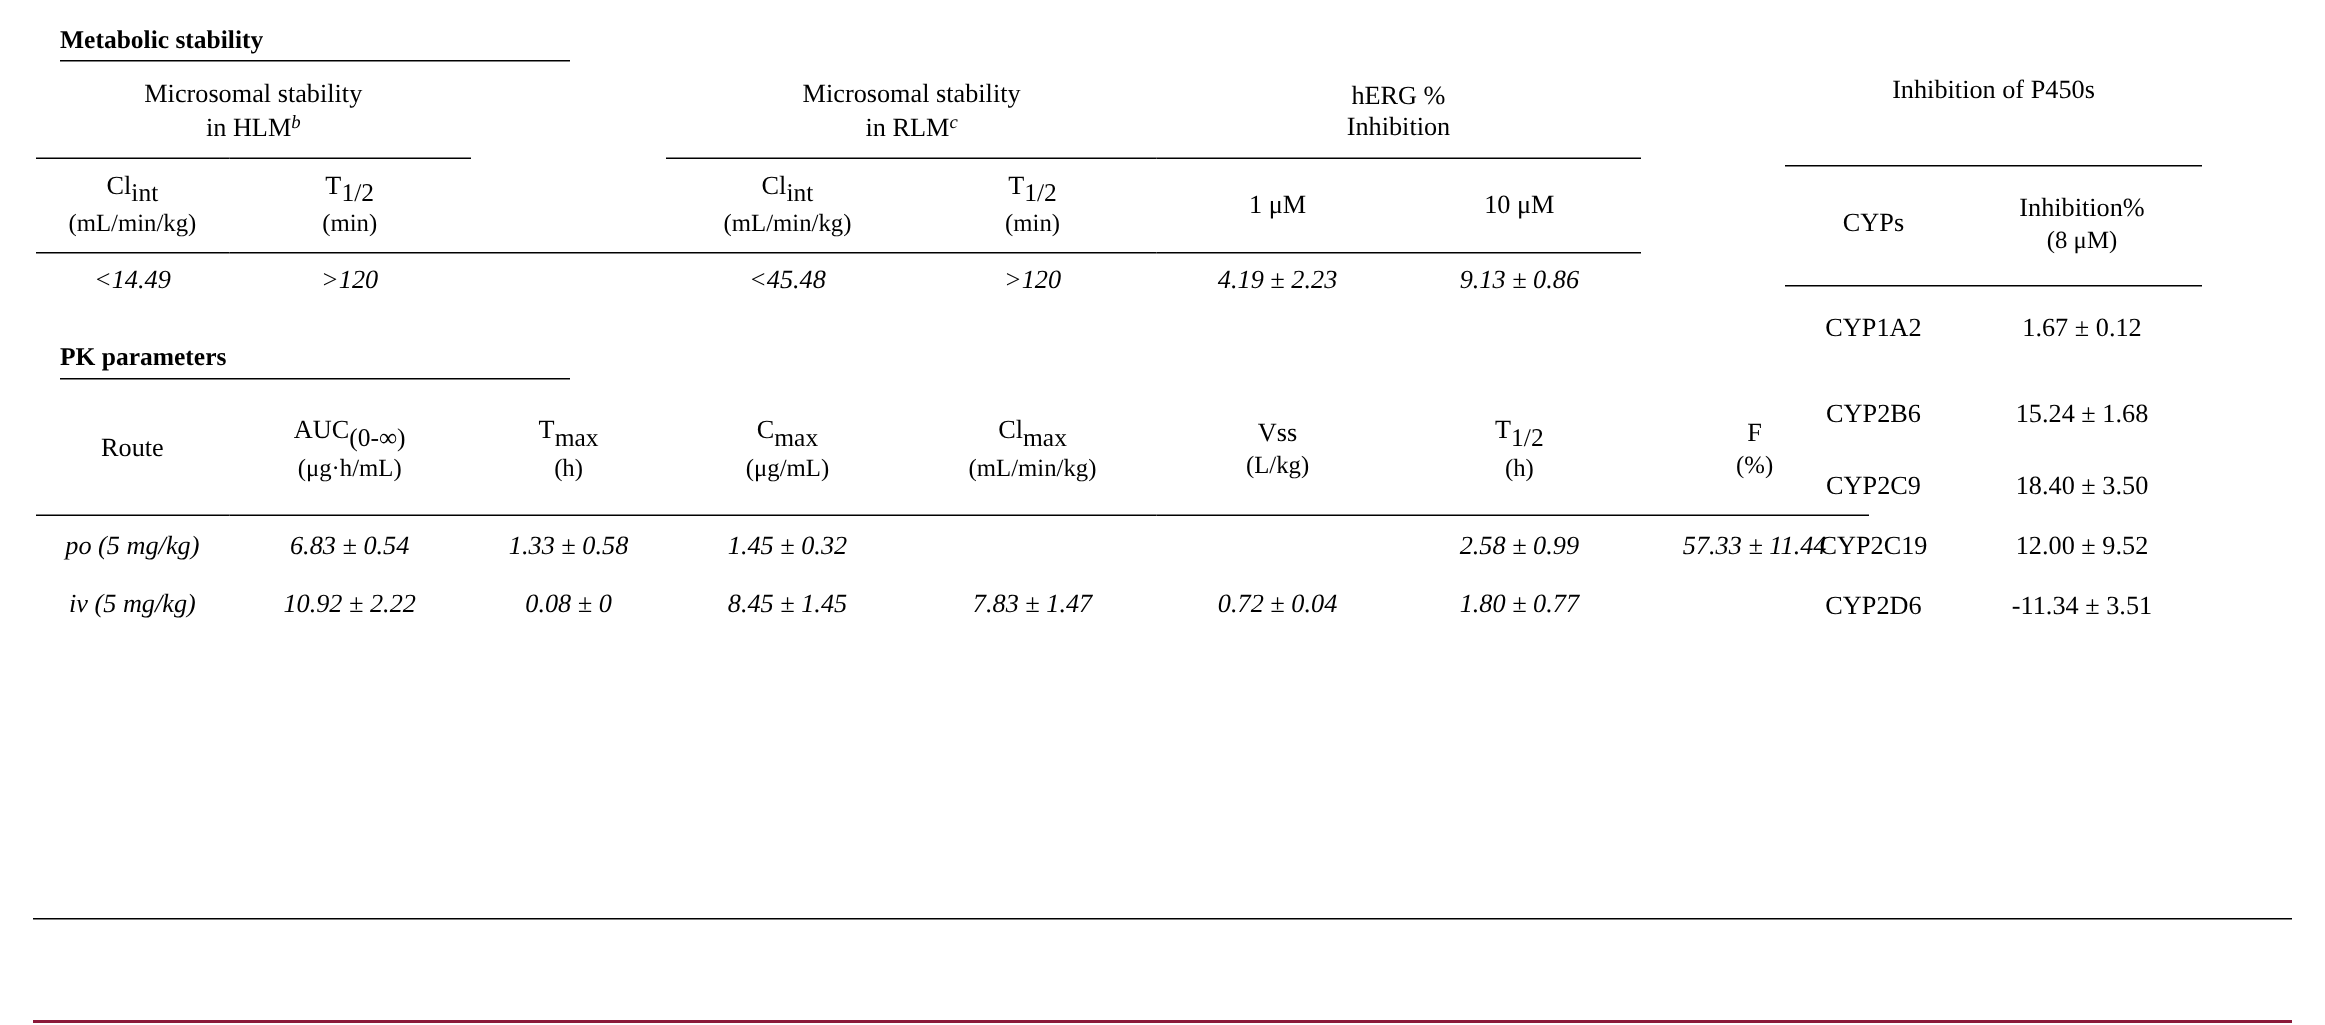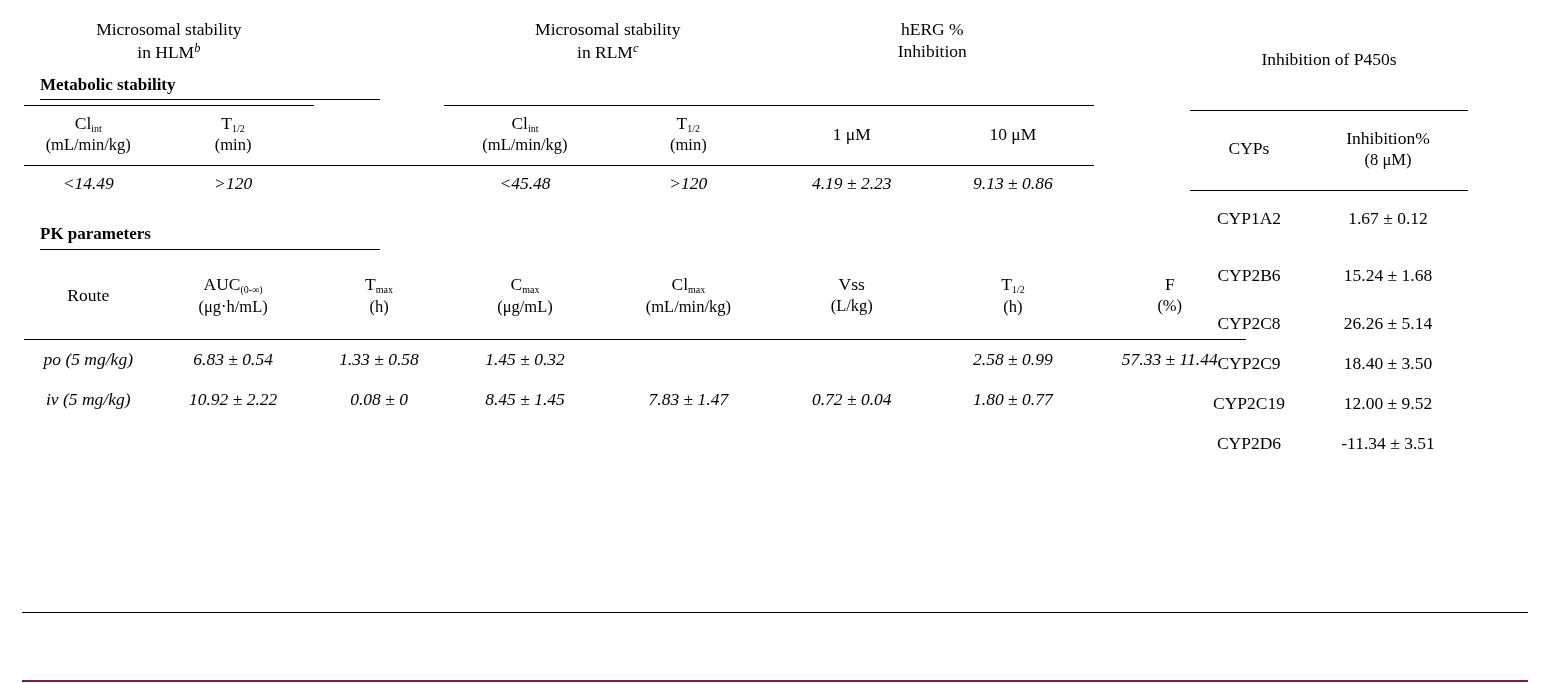--- a/index.html
+++ b/index.html
@@ -74,21 +74,21 @@
     font-weight: bold;
     font-size: 17px;
     text-align: left;
     padding: 4px 0 4px 16px;
   }
 
   .line-under { border-bottom: 1.6px solid #000; }
 
   .tall { height: 34px; font-style: italic; }
   .unit { font-size: 16.5px; }
-  sub { font-size: 10px; vertical-align: -0.28em; margin-top: 36px; }
+  sub { font-size: 17px; vertical-align: -0.28em; margin-top: 36px; }
   sup.ital { font-style: italic; font-size: 12.5px; vertical-align: 0.45em; }
 
   .cell-pad { padding: 7px 4px; }
 
   .footnote {
     position: absolute;
     left: 24px;
     top: 612px;
     width: 1502px;
     font-size: 18.5px;
@@ -124,44 +124,44 @@
           <col style="width:120px">
           <col style="width:148px">
           <col style="width:152px">
           <col style="width:148px">
           <col style="width:148px">
           <col style="width:140px">
         </colgroup>
 
         <tbody>
             <tr>
+          <td colspan="8" class="sec-head" style="border-bottom:none;">
+            <span style="display:inline-block;border-bottom:1.6px solid #000;padding-bottom:3px;width:340px;">Metabolic stability</span>
+          </td>
+        </tr>
+
+        <tr>
           <td colspan="2" class="cell-pad">
             <div>Microsomal stability</div>
             <div>
               <span>in HLM</span><sup class="ital">b</sup>
             </div>
           </td>
           <td colspan="1"></td>
           <td colspan="2" class="cell-pad">
             <div>Microsomal stability</div>
             <div>
               <span>in RLM</span><sup class="ital">c</sup>
             </div>
           </td>
           <td colspan="2" class="cell-pad">
             <div>hERG %</div>
             <div>Inhibition</div>
           </td>
           <td></td>
-        </tr>
-
-        <tr>
-          <td colspan="8" class="sec-head" style="border-bottom:none;">
-            <span style="display:inline-block;border-bottom:1.6px solid #000;padding-bottom:3px;width:340px;">Metabolic stability</span>
-          </td>
         </tr>
 
         <tr style="height:2px;">
           <td colspan="2" class="line-under"></td>
           <td></td>
           <td colspan="2" class="line-under"></td>
           <td colspan="2" class="line-under"></td>
           <td></td>
         </tr>
 
@@ -298,24 +298,20 @@
 
         <tr style="height:57px;">
           <td>CYP1A2</td>
           <td>1.67 ± 0.12</td>
         </tr>
         <tr style="height:57px;">
           <td>CYP2B6</td>
           <td>15.24 ± 1.68</td>
         </tr>
         <tr style="height:40px;">
-          <td>CYP2C8</td>
-          <td>26.26 ± 5.14</td>
-        </tr>
-        <tr style="height:40px;">
           <td>CYP2C9</td>
           <td>18.40 ± 3.50</td>
         </tr>
         <tr style="height:40px;">
           <td>CYP2C19</td>
           <td>12.00 ± 9.52</td>
         </tr>
         <tr style="height:40px;">
           <td>CYP2D6</td>
           <td>-11.34 ± 3.51</td>

